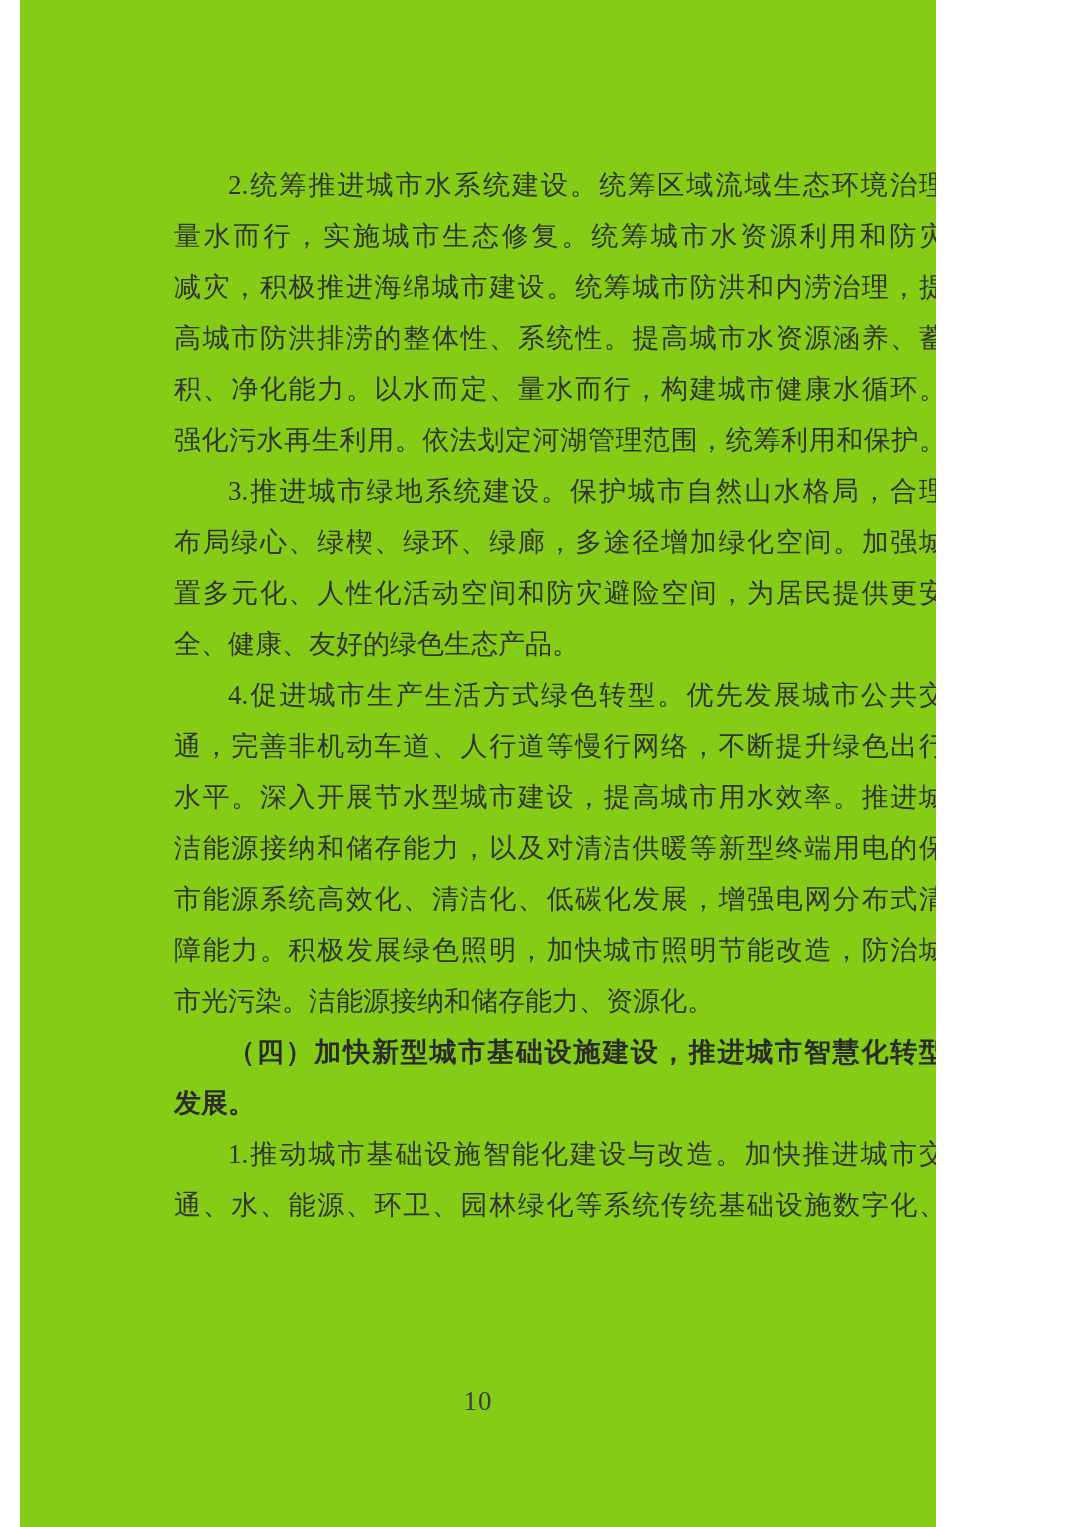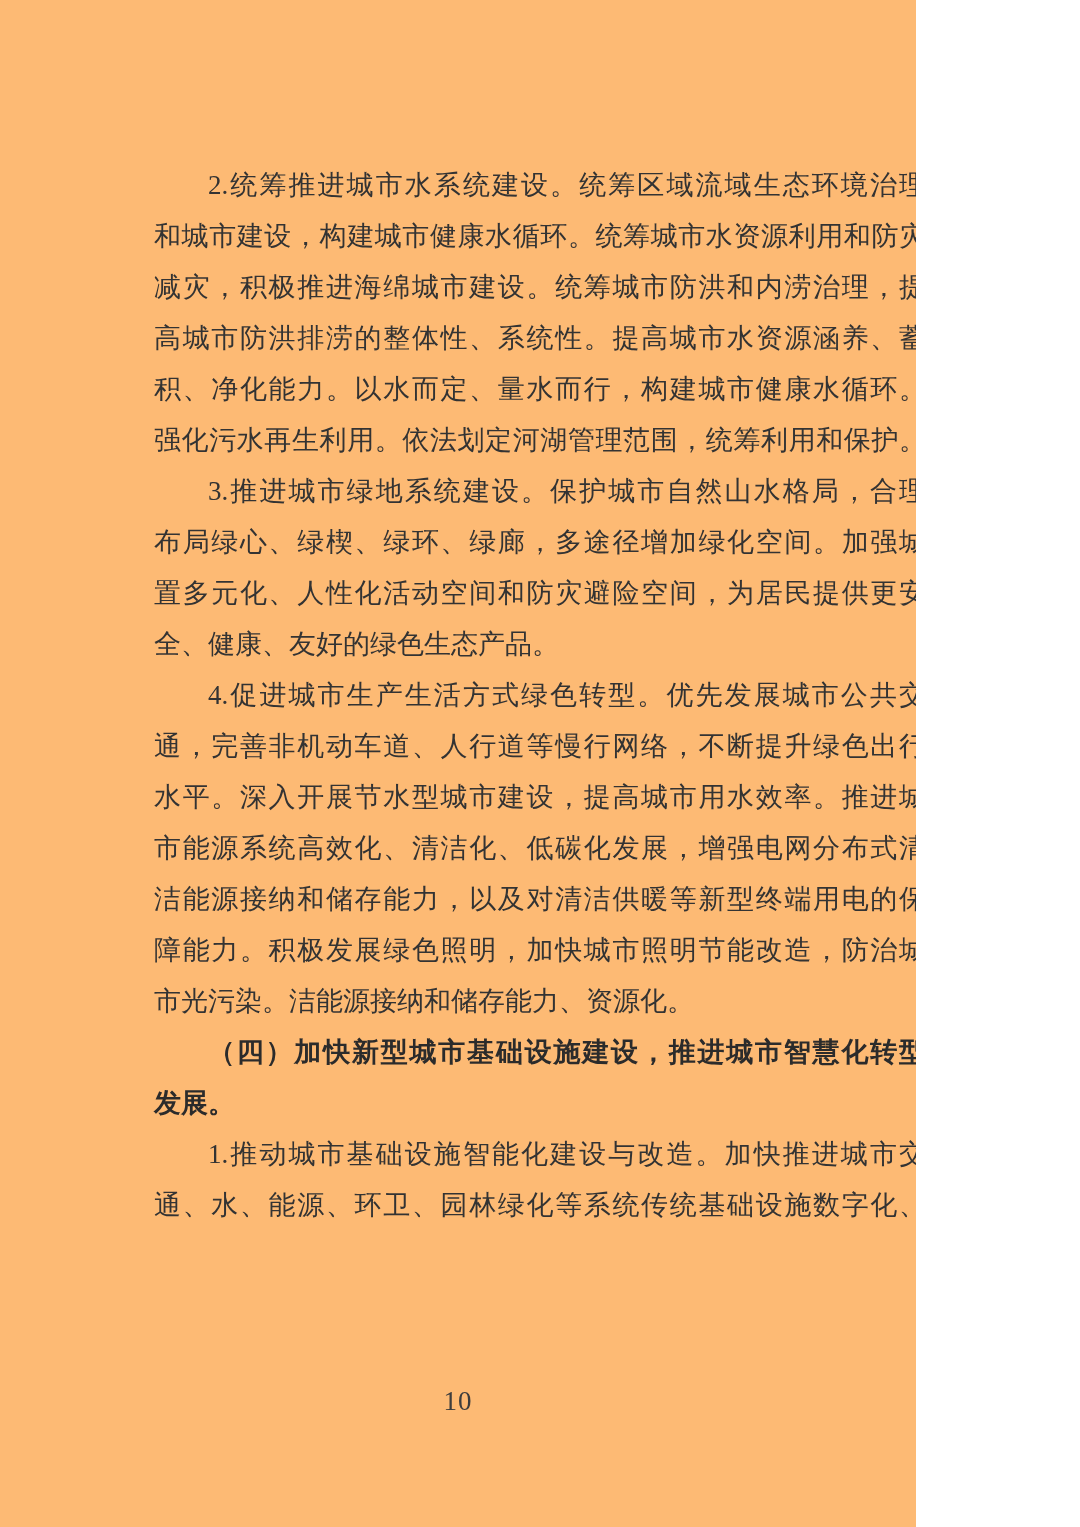--- a/index.html
+++ b/index.html
@@ -4,23 +4,24 @@
 <style>
   html, body {
     margin: 0;
     padding: 0;
     background: #ffffff;
   }
   .page {
     position: relative;
     width: 916px;
     height: 1527px;
-    background: #fdba74;
+    background: #84cc16;
     font-family: "Liberation Serif", serif;
     overflow: hidden;
+    margin-left: 20px;
   }
   .textblock {
     position: absolute;
     left: 154px;
     top: 160px;
     width: 772px;
     color: #333333;
     font-size: 27px;
     line-height: 51px;
   }
@@ -56,40 +57,40 @@
 </style>
 </head>
 <body>
 
 <div class="page">
 
   <div class="textblock">
 
     <div class="para">
       <div class="line indent">2.统筹推进城市水系统建设。统筹区域流域生态环境治理</div>
-      <div class="line">和城市建设，构建城市健康水循环。统筹城市水资源利用和防灾</div>
+      <div class="line">量水而行，实施城市生态修复。统筹城市水资源利用和防灾</div>
       <div class="line">减灾，积极推进海绵城市建设。统筹城市防洪和内涝治理，提</div>
       <div class="line">高城市防洪排涝的整体性、系统性。提高城市水资源涵养、蓄</div>
       <div class="line">积、净化能力。以水而定、量水而行，构建城市健康水循环。</div>
       <div class="line">强化污水再生利用。依法划定河湖管理范围，统筹利用和保护。</div>
     </div>
 
     <div class="para">
       <div class="line indent">3.推进城市绿地系统建设。保护城市自然山水格局，合理</div>
       <div class="line">布局绿心、绿楔、绿环、绿廊，多途径增加绿化空间。加强城</div>
       <div class="line">置多元化、人性化活动空间和防灾避险空间，为居民提供更安</div>
       <div class="line short">全、健康、友好的绿色生态产品。</div>
     </div>
 
     <div class="para">
       <div class="line indent">4.促进城市生产生活方式绿色转型。优先发展城市公共交</div>
       <div class="line">通，完善非机动车道、人行道等慢行网络，不断提升绿色出行</div>
       <div class="line">水平。深入开展节水型城市建设，提高城市用水效率。推进城</div>
+      <div class="line">洁能源接纳和储存能力，以及对清洁供暖等新型终端用电的保</div>
       <div class="line">市能源系统高效化、清洁化、低碳化发展，增强电网分布式清</div>
-      <div class="line">洁能源接纳和储存能力，以及对清洁供暖等新型终端用电的保</div>
       <div class="line">障能力。积极发展绿色照明，加快城市照明节能改造，防治城</div>
       <div class="line short">市光污染。洁能源接纳和储存能力、资源化。</div>
     </div>
 
     <div class="para bold">
       <div class="line indent">（四）加快新型城市基础设施建设，推进城市智慧化转型</div>
       <div class="line short">发展。</div>
     </div>
 
     <div class="para">

